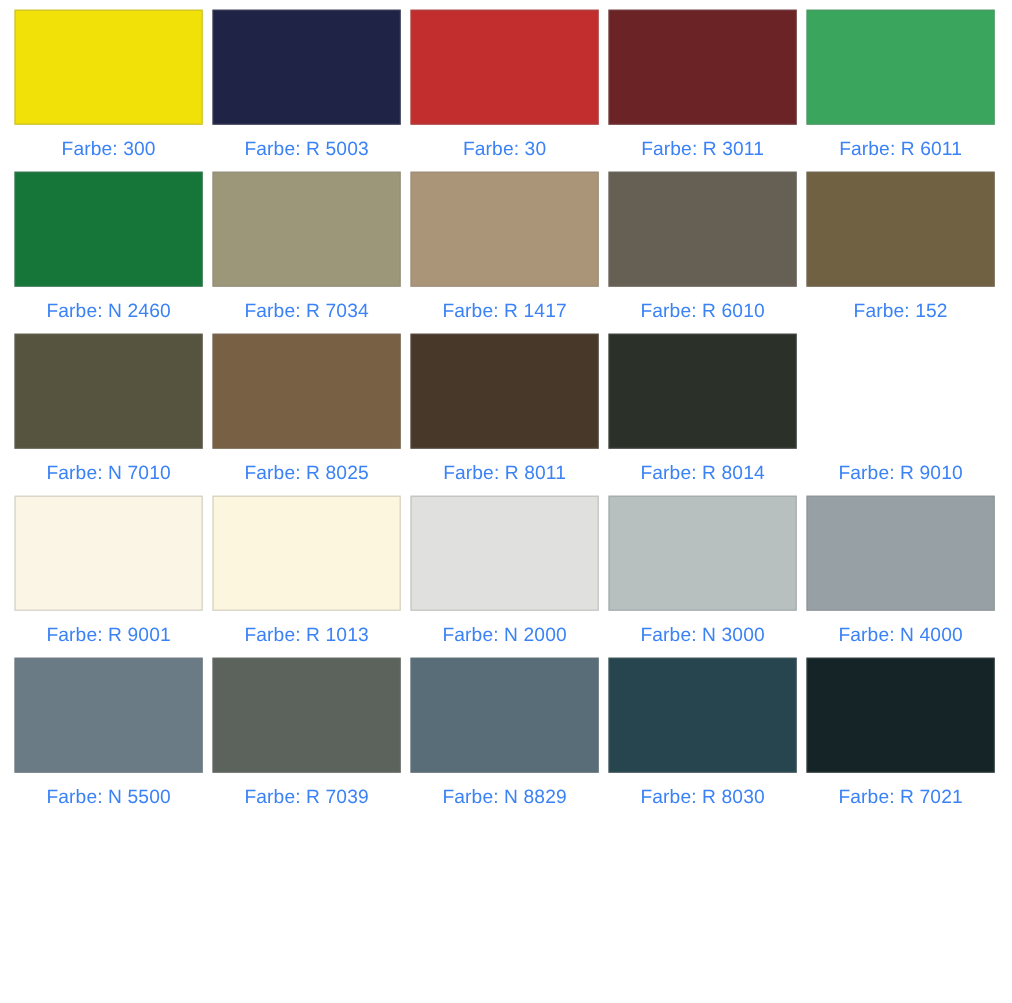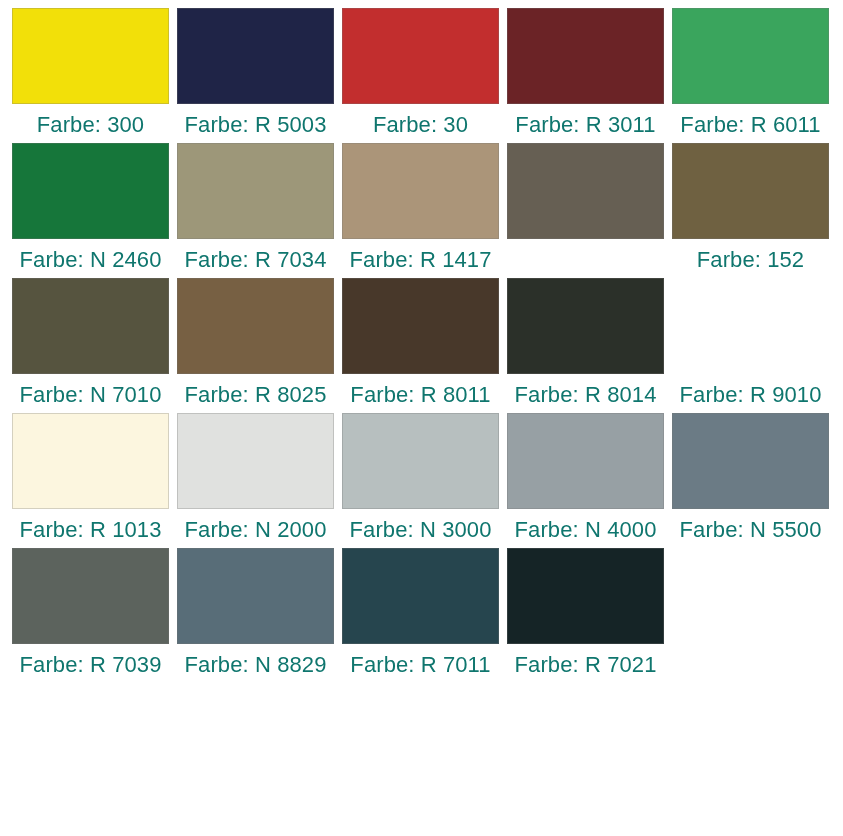--- a/index.html
+++ b/index.html
@@ -52,24 +52,24 @@
   .swatch-chip.chip-white {
     border-color: transparent;
   }
 
   .swatch-label {
     display: block;
     width: 157px;
     box-sizing: border-box;
     text-align: center;
     font-family: "Liberation Sans", sans-serif;
-    font-size: 22px;
+    font-size: 16px;
     line-height: 16.5px;
     letter-spacing: 0.1px;
-    color: #0f766e;
+    color: #3b82f6;
     padding-top: 13px;
     white-space: nowrap;
   }
 </style>
 </head>
 <body>
 
 <div id="swatch-grid">
     <div class="swatch-cell">
       <div class="swatch-chip" style="background-color: rgb(242, 224, 9);"></div>
@@ -98,20 +98,21 @@
     <div class="swatch-cell">
       <div class="swatch-chip" style="background-color: rgb(157, 151, 121);"></div>
       <div class="swatch-label">Farbe: R 7034</div>
     </div>
     <div class="swatch-cell">
       <div class="swatch-chip" style="background-color: rgb(171, 149, 121);"></div>
       <div class="swatch-label">Farbe: R 1417</div>
     </div>
     <div class="swatch-cell">
       <div class="swatch-chip" style="background-color: rgb(102, 95, 83);"></div>
+      <div class="swatch-label">Farbe: R 6010</div>
     </div>
     <div class="swatch-cell">
       <div class="swatch-chip" style="background-color: rgb(111, 97, 65);"></div>
       <div class="swatch-label">Farbe: 152</div>
     </div>
     <div class="swatch-cell">
       <div class="swatch-chip" style="background-color: rgb(86, 84, 63);"></div>
       <div class="swatch-label">Farbe: N 7010</div>
     </div>
     <div class="swatch-cell">
@@ -122,20 +123,24 @@
       <div class="swatch-chip" style="background-color: rgb(72, 56, 42);"></div>
       <div class="swatch-label">Farbe: R 8011</div>
     </div>
     <div class="swatch-cell">
       <div class="swatch-chip" style="background-color: rgb(43, 48, 41);"></div>
       <div class="swatch-label">Farbe: R 8014</div>
     </div>
     <div class="swatch-cell">
       <div class="swatch-chip chip-white" style="background-color: rgb(255, 255, 255);"></div>
       <div class="swatch-label">Farbe: R 9010</div>
+    </div>
+    <div class="swatch-cell">
+      <div class="swatch-chip" style="background-color: rgb(251, 245, 230);"></div>
+      <div class="swatch-label">Farbe: R 9001</div>
     </div>
     <div class="swatch-cell">
       <div class="swatch-chip" style="background-color: rgb(252, 246, 223);"></div>
       <div class="swatch-label">Farbe: R 1013</div>
     </div>
     <div class="swatch-cell">
       <div class="swatch-chip" style="background-color: rgb(224, 225, 223);"></div>
       <div class="swatch-label">Farbe: N 2000</div>
     </div>
     <div class="swatch-cell">
@@ -153,21 +158,21 @@
     <div class="swatch-cell">
       <div class="swatch-chip" style="background-color: rgb(92, 99, 93);"></div>
       <div class="swatch-label">Farbe: R 7039</div>
     </div>
     <div class="swatch-cell">
       <div class="swatch-chip" style="background-color: rgb(88, 109, 120);"></div>
       <div class="swatch-label">Farbe: N 8829</div>
     </div>
     <div class="swatch-cell">
       <div class="swatch-chip" style="background-color: rgb(38, 69, 78);"></div>
-      <div class="swatch-label">Farbe: R 7011</div>
+      <div class="swatch-label">Farbe: R 8030</div>
     </div>
     <div class="swatch-cell">
       <div class="swatch-chip" style="background-color: rgb(21, 36, 38);"></div>
       <div class="swatch-label">Farbe: R 7021</div>
     </div>
     <div class="swatch-cell empty-cell"></div>
     <div class="swatch-cell empty-cell"></div>
     <div class="swatch-cell empty-cell"></div>
   </div>
 

